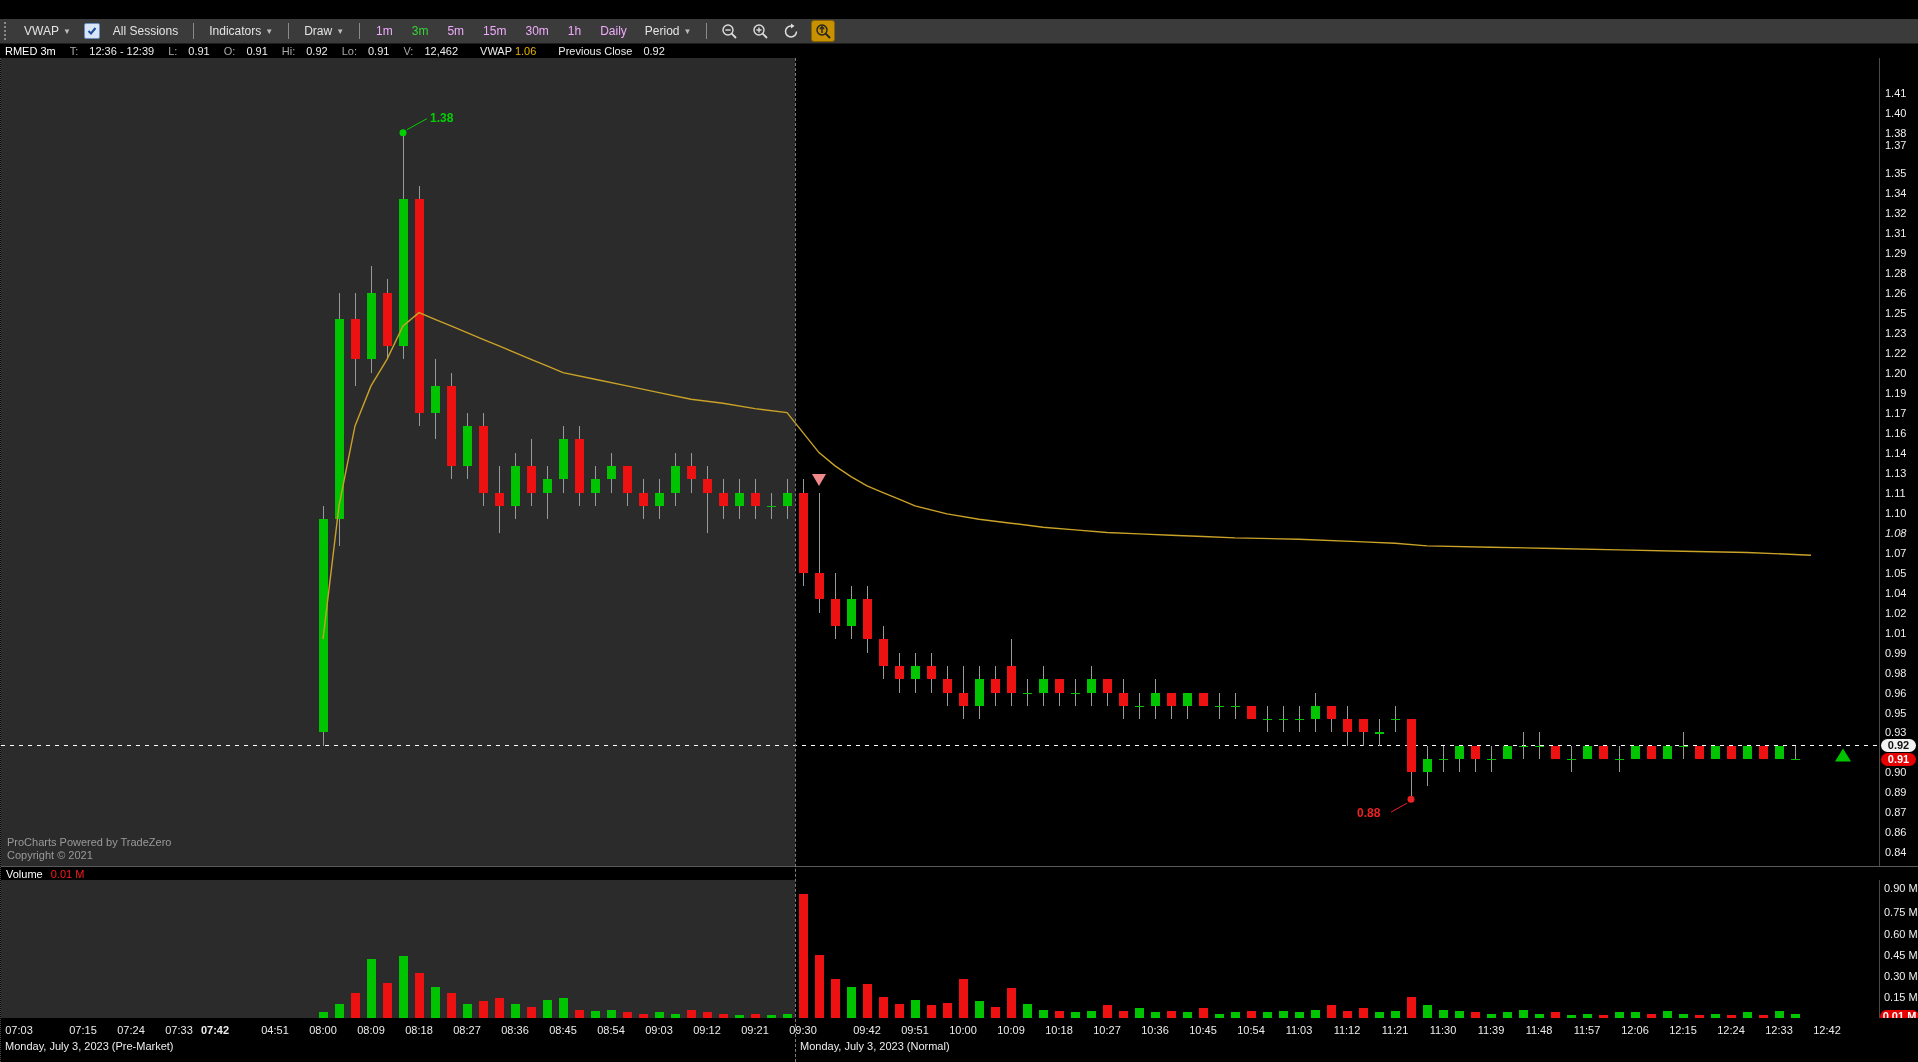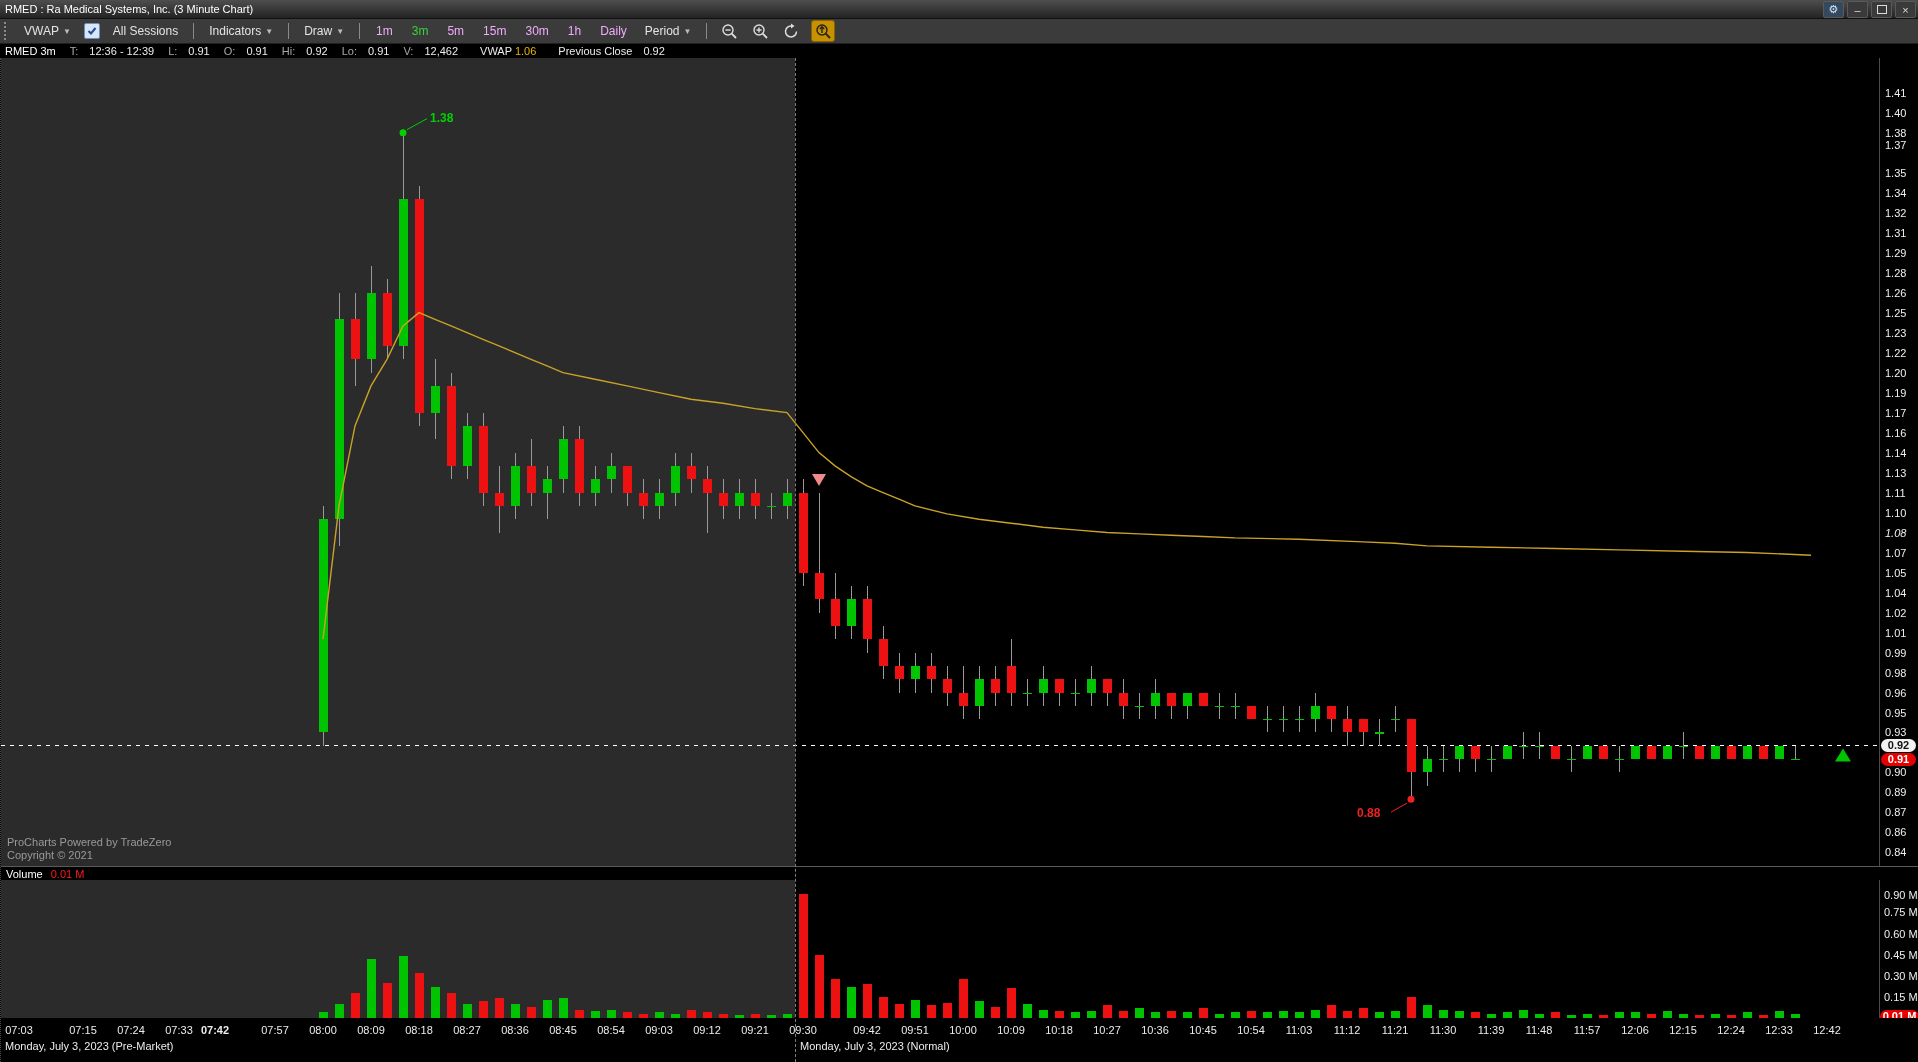--- a/index.html
+++ b/index.html
@@ -72,31 +72,20 @@
   .ttick{position:absolute;top:6px;transform:translateX(-50%);color:#ececec;font-size:11px;white-space:nowrap;}
   .session-label{position:absolute;top:22px;color:#ececec;font-size:11px;white-space:nowrap;}
 
   #session-divider{position:absolute;top:0;width:0;height:1004px;border-left:1px dashed #7d7d7d;}
 </style>
 </head>
 <body>
 
 <div id="window">
 
-  <div id="title-bar">
-    <span class="title">RMED : Ra Medical Systems, Inc. (3 Minute Chart)</span>
-    <div id="win-controls">
-      <span class="win-btn gear">⚙</span>
-      <span class="win-btn">–</span>
-      <span class="win-btn">
-          <span class="max-glyph"></span>
-        </span>
-      <span class="win-btn">×</span>
-    </div>
-  </div>
 
   <div id="toolbar">
     <div class="grip"></div>
     <div class="tb-item">
       <span>VWAP</span>
       <span class="caret">▼</span>
     </div>
     <div class="checkbox">
       <svg width="10" height="10" viewBox="0 0 10 10">
         <polyline points="1.5,5 4,7.5 8.5,2" fill="none" stroke="#1c4e9c" stroke-width="2"></polyline>
@@ -517,36 +506,36 @@
           <rect x="1693.5" y="135.18367346938774" width="9" height="2.8163265306122582" fill="#ee1111"></rect>
           <rect x="1709.5" y="133.77551020408163" width="9" height="4.224489795918373" fill="#00c400"></rect>
           <rect x="1725.5" y="135.18367346938774" width="9" height="2.8163265306122582" fill="#ee1111"></rect>
           <rect x="1741.5" y="132.3673469387755" width="9" height="5.632653061224488" fill="#00c400"></rect>
           <rect x="1757.5" y="135.18367346938774" width="9" height="2.8163265306122582" fill="#ee1111"></rect>
           <rect x="1773.5" y="130.9591836734694" width="9" height="7.040816326530603" fill="#00c400"></rect>
           <rect x="1789.5" y="133.77551020408163" width="9" height="4.224489795918373" fill="#00c400"></rect>
         </svg>
     </div>
     <div id="vol-axis">
-        <span class="vtick" style="top: 9px;">0.90 M</span>
+        <span class="vtick" style="top: 2px;">0.90 M</span>
         <span class="vtick" style="top: 26.3878px;">0.75 M</span>
         <span class="vtick" style="top: 47.5102px;">0.60 M</span>
         <span class="vtick" style="top: 68.6327px;">0.45 M</span>
         <span class="vtick" style="top: 89.7551px;">0.30 M</span>
         <span class="vtick" style="top: 110.878px;">0.15 M</span>
         <span class="vbadge" style="top: 129.592px;">0.01 M</span>
       </div>
 
     <div id="time-axis">
         <span class="ttick" style="left: 18px;">07:03</span>
         <span class="ttick" style="left: 82px;">07:15</span>
         <span class="ttick" style="left: 130px;">07:24</span>
         <span class="ttick" style="left: 178px;">07:33</span>
         <span class="ttick" style="left: 214px; font-weight: bold;">07:42</span>
-        <span class="ttick" style="left: 274px;">07:57</span>
+        <span class="ttick" style="left: 274px;">04:51</span>
         <span class="ttick" style="left: 322px;">08:00</span>
         <span class="ttick" style="left: 370px;">08:09</span>
         <span class="ttick" style="left: 418px;">08:18</span>
         <span class="ttick" style="left: 466px;">08:27</span>
         <span class="ttick" style="left: 514px;">08:36</span>
         <span class="ttick" style="left: 562px;">08:45</span>
         <span class="ttick" style="left: 610px;">08:54</span>
         <span class="ttick" style="left: 658px;">09:03</span>
         <span class="ttick" style="left: 706px;">09:12</span>
         <span class="ttick" style="left: 754px;">09:21</span>

